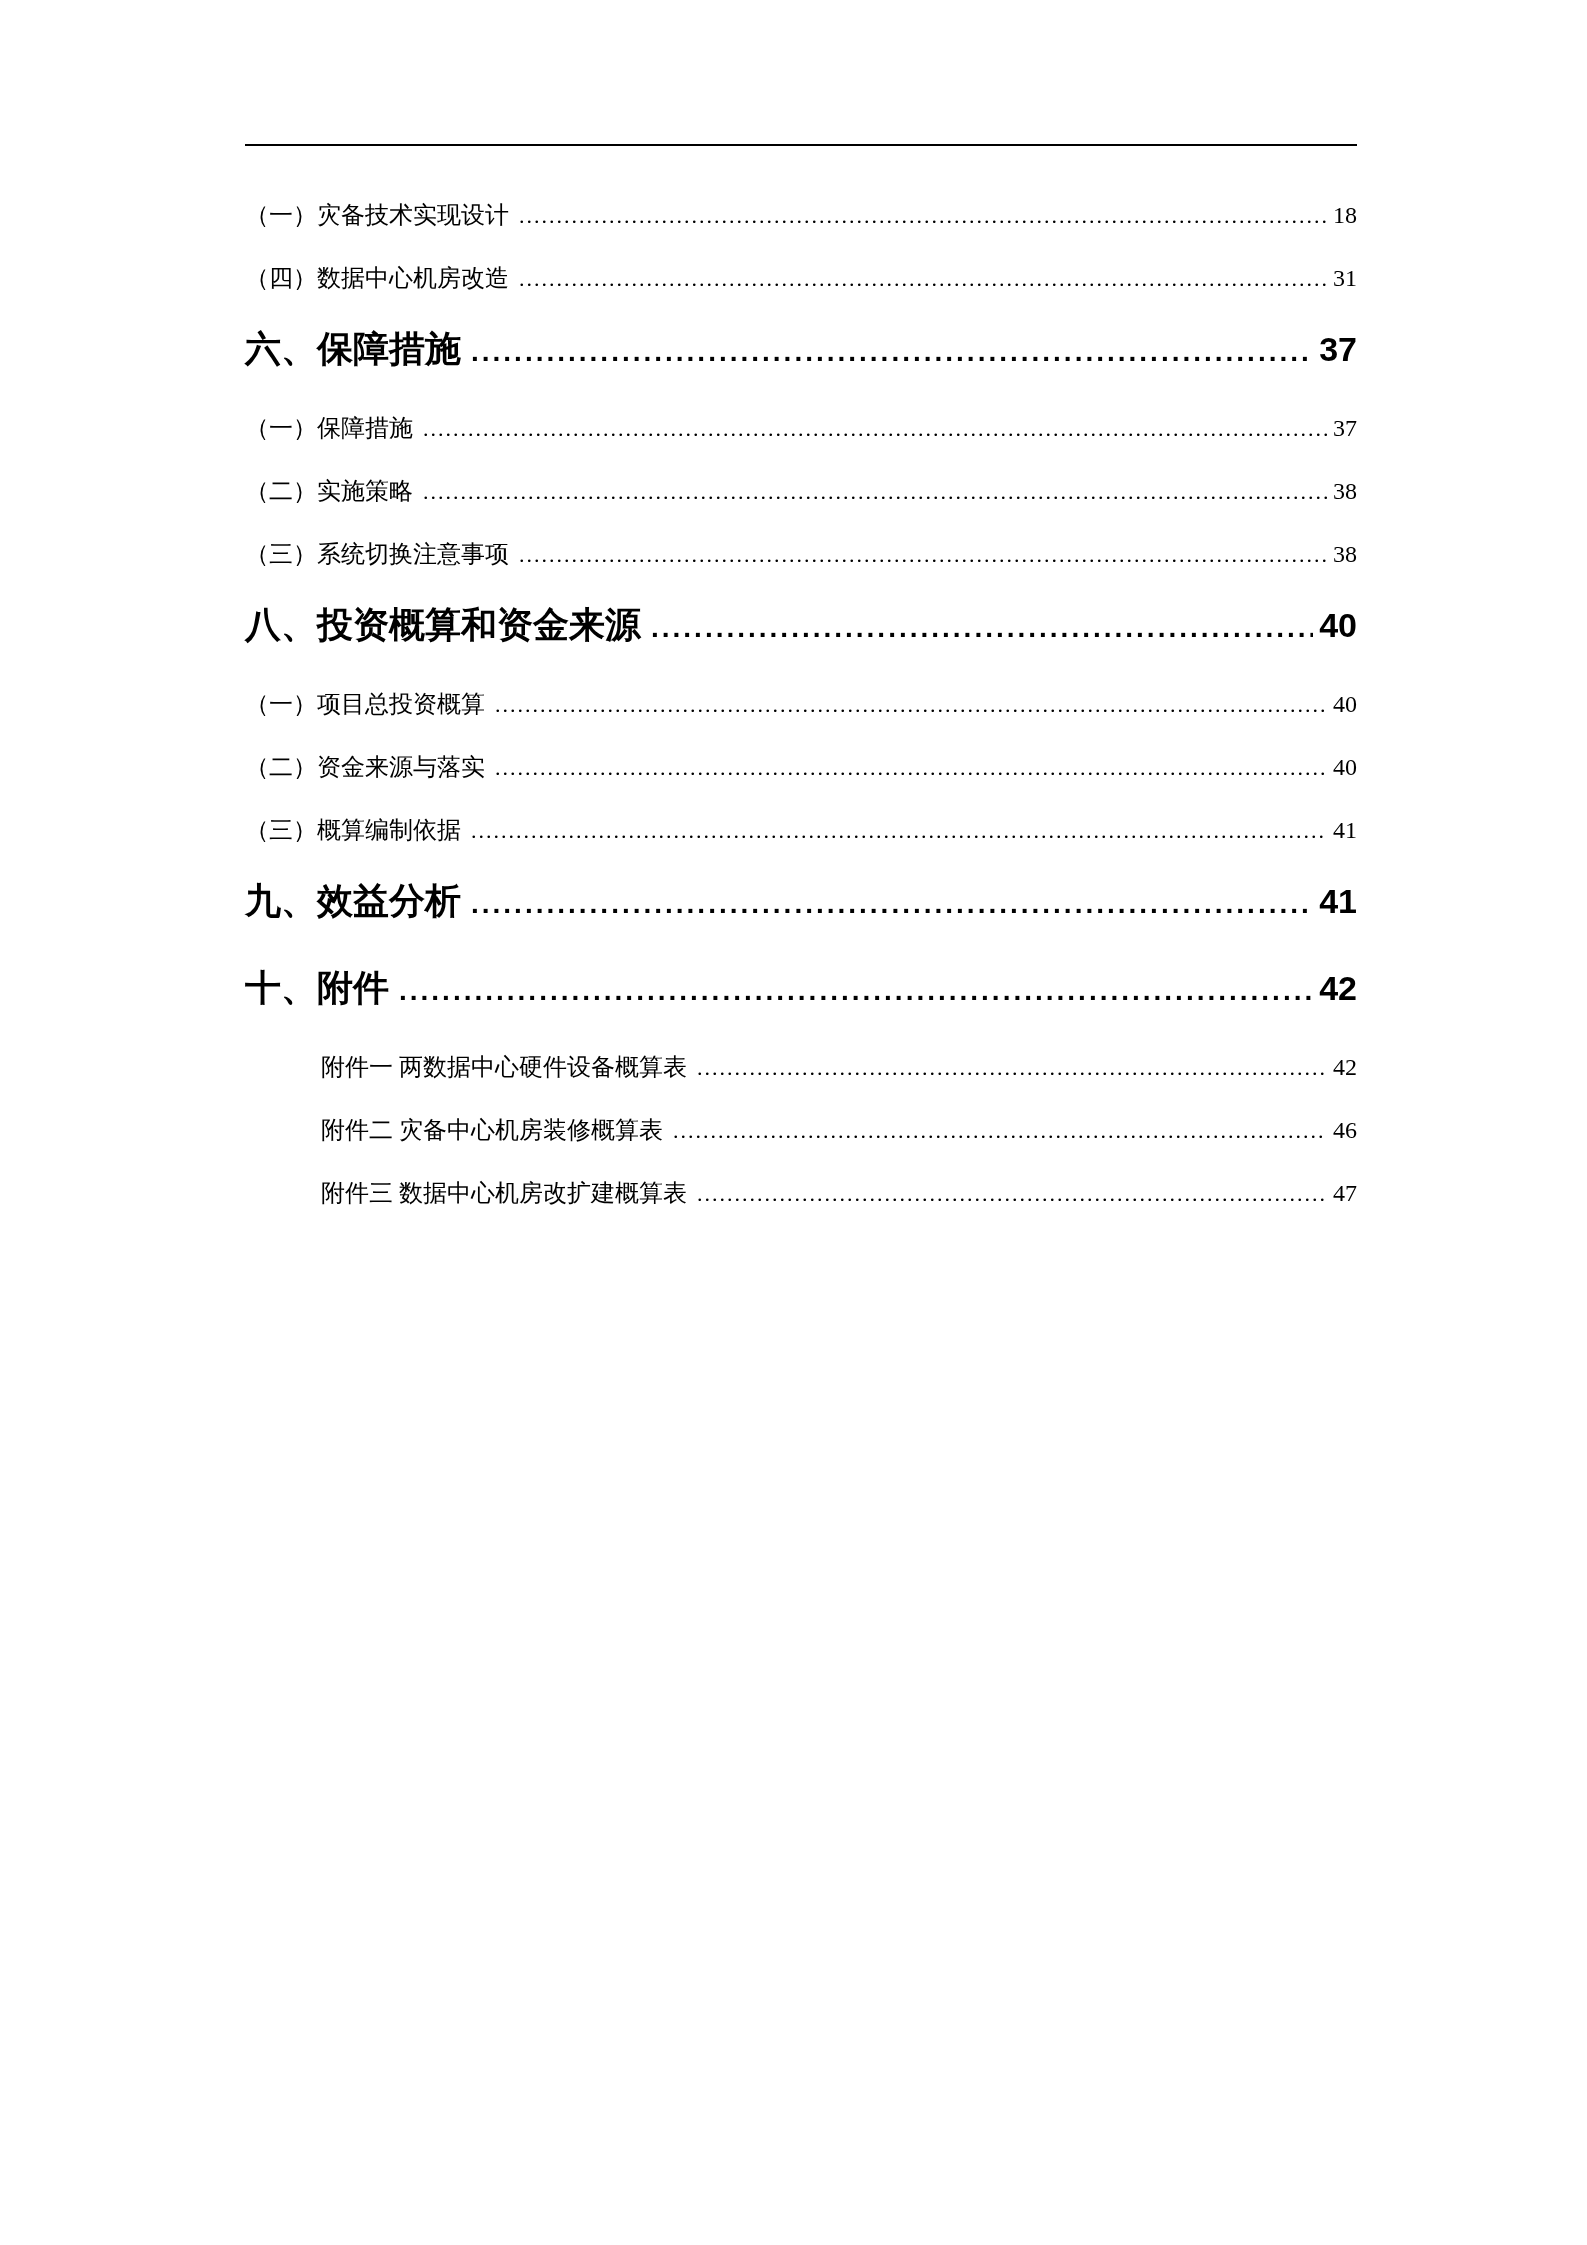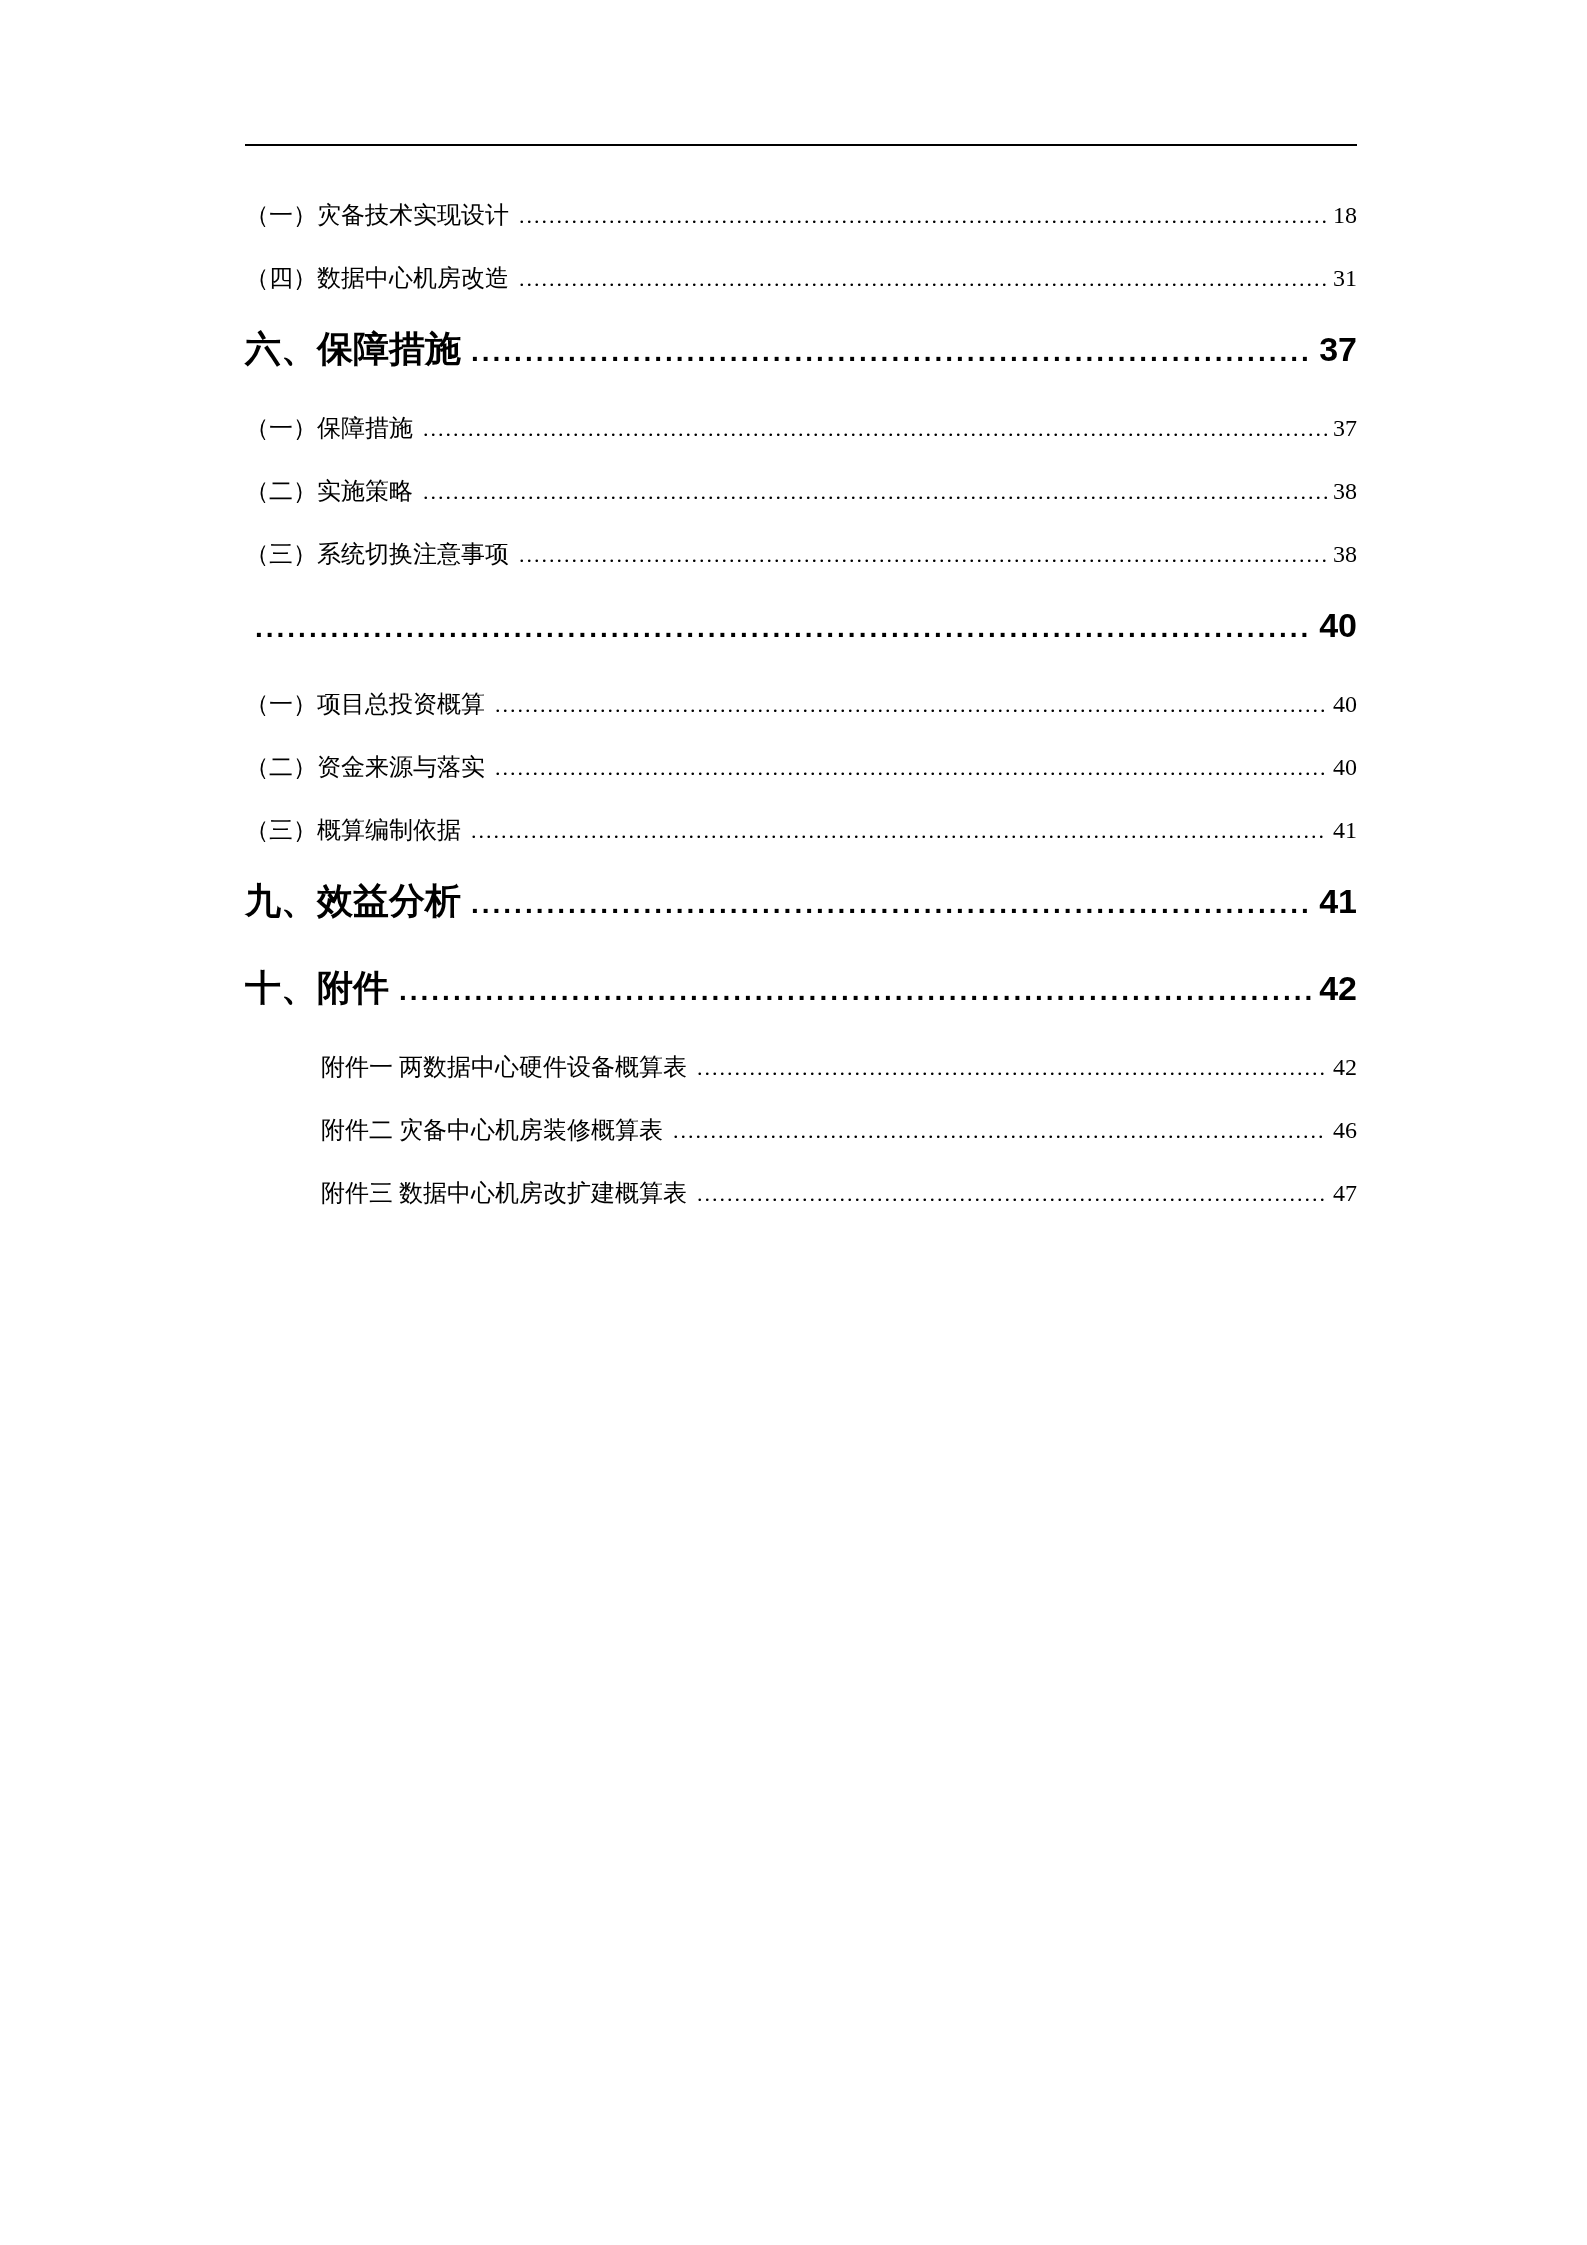--- a/index.html
+++ b/index.html
@@ -111,20 +111,21 @@
       <span class="pnum">38</span>
     </div>
     <div class="row sub">
       <span class="label">（三）系统切换注意事项</span>
       <span class="dots"></span>
       <span class="pnum">38</span>
     </div>
 
 
     <div class="row chapter">
+      <span class="label">八、投资概算和资金来源</span>
       <span class="dots"></span>
       <span class="pnum">40</span>
     </div>
 
     <div class="row sub">
       <span class="label">（一）项目总投资概算</span>
       <span class="dots"></span>
       <span class="pnum">40</span>
     </div>
     <div class="row sub">

